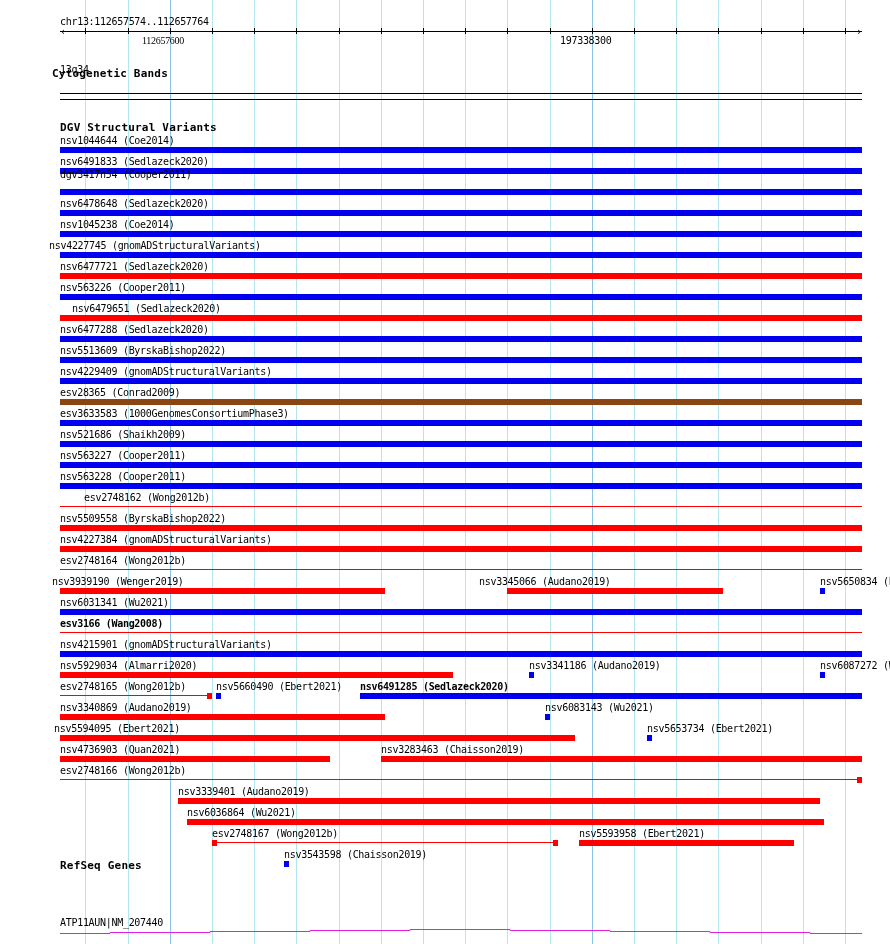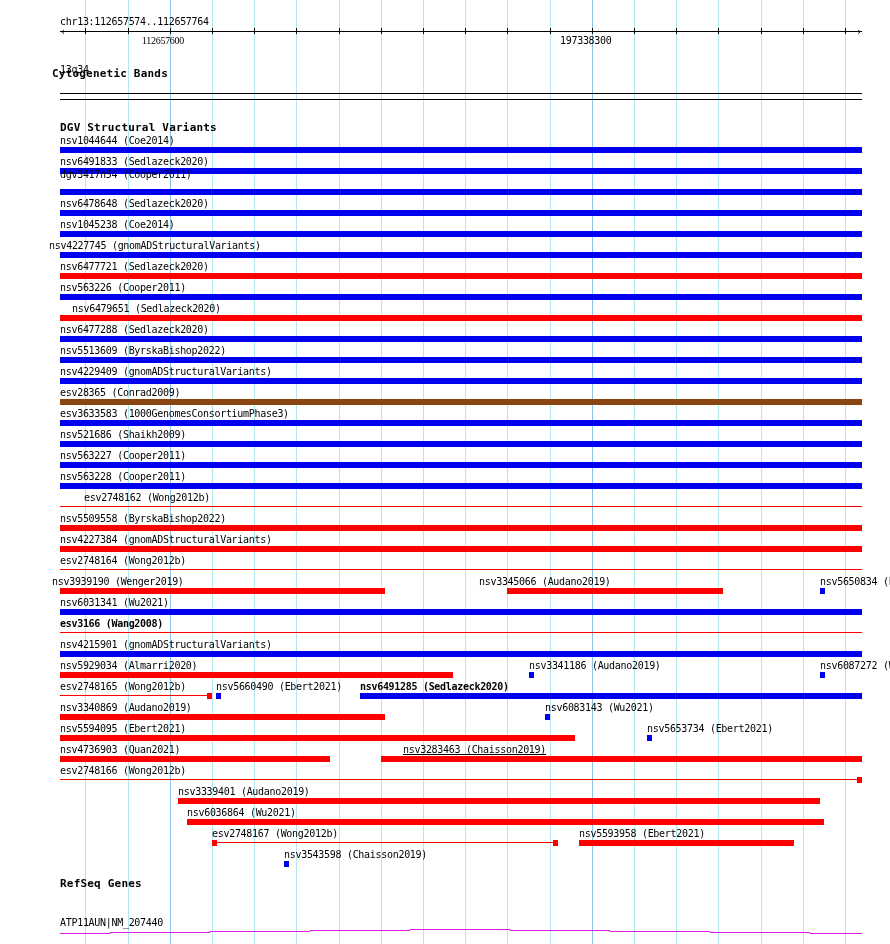--- a/index.html
+++ b/index.html
@@ -142,45 +142,45 @@
       <div class="bar" style="left: 60px; top: 695px; width: 152px; height: 1px; background: rgb(255, 0, 0);"></div>
       <div class="bar" style="left: 207px; top: 693px; width: 5px; height: 6px; background: rgb(255, 0, 0);"></div>
       <div class="lbl" style="left: 216px; top: 681px;">nsv5660490 (Ebert2021)</div>
       <div class="bar" style="left: 216px; top: 693px; width: 5px; height: 6px; background: rgb(0, 0, 238);"></div>
       <div class="lbl" style="left: 360px; top: 681px; font-weight: bold;">nsv6491285 (Sedlazeck2020)</div>
       <div class="bar" style="left: 360px; top: 693px; width: 502px; height: 6px; background: rgb(0, 0, 238);"></div>
       <div class="lbl" style="left: 60px; top: 702px;">nsv3340869 (Audano2019)</div>
       <div class="bar" style="left: 60px; top: 714px; width: 325px; height: 6px; background: rgb(255, 0, 0);"></div>
       <div class="lbl" style="left: 545px; top: 702px;">nsv6083143 (Wu2021)</div>
       <div class="bar" style="left: 545px; top: 714px; width: 5px; height: 6px; background: rgb(0, 0, 238);"></div>
-      <div class="lbl" style="left: 60px; top: 723px;">nsv5594095 (Ebert2021)</div>
+      <div class="lbl" style="left: 54px; top: 723px;">nsv5594095 (Ebert2021)</div>
       <div class="bar" style="left: 60px; top: 735px; width: 515px; height: 6px; background: rgb(255, 0, 0);"></div>
       <div class="lbl" style="left: 647px; top: 723px;">nsv5653734 (Ebert2021)</div>
       <div class="bar" style="left: 647px; top: 735px; width: 5px; height: 6px; background: rgb(0, 0, 238);"></div>
       <div class="lbl" style="left: 60px; top: 744px;">nsv4736903 (Quan2021)</div>
       <div class="bar" style="left: 60px; top: 756px; width: 270px; height: 6px; background: rgb(255, 0, 0);"></div>
-      <div class="lbl" style="left: 403px; top: 744px; text-decoration: underline;">nsv3283463 (Chaisson2019)</div>
+      <div class="lbl" style="left: 381px; top: 744px;">nsv3283463 (Chaisson2019)</div>
       <div class="bar" style="left: 381px; top: 756px; width: 481px; height: 6px; background: rgb(255, 0, 0);"></div>
       <div class="lbl" style="left: 60px; top: 765px;">esv2748166 (Wong2012b)</div>
       <div class="bar" style="left: 60px; top: 779px; width: 802px; height: 1px; background: rgb(255, 0, 0);"></div>
       <div class="bar" style="left: 857px; top: 777px; width: 5px; height: 6px; background: rgb(255, 0, 0);"></div>
       <div class="lbl" style="left: 178px; top: 786px;">nsv3339401 (Audano2019)</div>
       <div class="bar" style="left: 178px; top: 798px; width: 642px; height: 6px; background: rgb(255, 0, 0);"></div>
       <div class="lbl" style="left: 187px; top: 807px;">nsv6036864 (Wu2021)</div>
       <div class="bar" style="left: 187px; top: 819px; width: 637px; height: 6px; background: rgb(255, 0, 0);"></div>
       <div class="lbl" style="left: 212px; top: 828px;">esv2748167 (Wong2012b)</div>
       <div class="bar" style="left: 212px; top: 842px; width: 346px; height: 1px; background: rgb(255, 0, 0);"></div>
       <div class="bar" style="left: 212px; top: 840px; width: 5px; height: 6px; background: rgb(255, 0, 0);"></div>
       <div class="bar" style="left: 553px; top: 840px; width: 5px; height: 6px; background: rgb(255, 0, 0);"></div>
       <div class="lbl" style="left: 579px; top: 828px;">nsv5593958 (Ebert2021)</div>
       <div class="bar" style="left: 579px; top: 840px; width: 215px; height: 6px; background: rgb(255, 0, 0);"></div>
       <div class="lbl" style="left: 284px; top: 849px;">nsv3543598 (Chaisson2019)</div>
       <div class="bar" style="left: 284px; top: 861px; width: 5px; height: 6px; background: rgb(0, 0, 238);"></div>
     </div>
 </div>
 
 <div>
-  <div class="hdr" style="left:60px;top:878px;">RefSeq Genes</div>
+  <div class="hdr" style="left:60px;top:860px;">RefSeq Genes</div>
   <div class="t" style="left:60px;top:917px;">ATP11AUN|NM_207440</div>
   <svg style="position:absolute;left:0;top:926px;" width="890" height="14">
     <polyline fill="none" stroke-width="1" points="60,7.5 110,7.5 110,6.5 210,6.5 210,5.5 310,5.5 310,4.5 410,4.5 410,3.5 510,3.5 510,4.5 610,4.5 610,5.5 710,5.5 710,6.5 810,6.5 810,7.5 862,7.5" stroke="#e020e0"></polyline>
   </svg>
 </div>
 
 </body></html>

